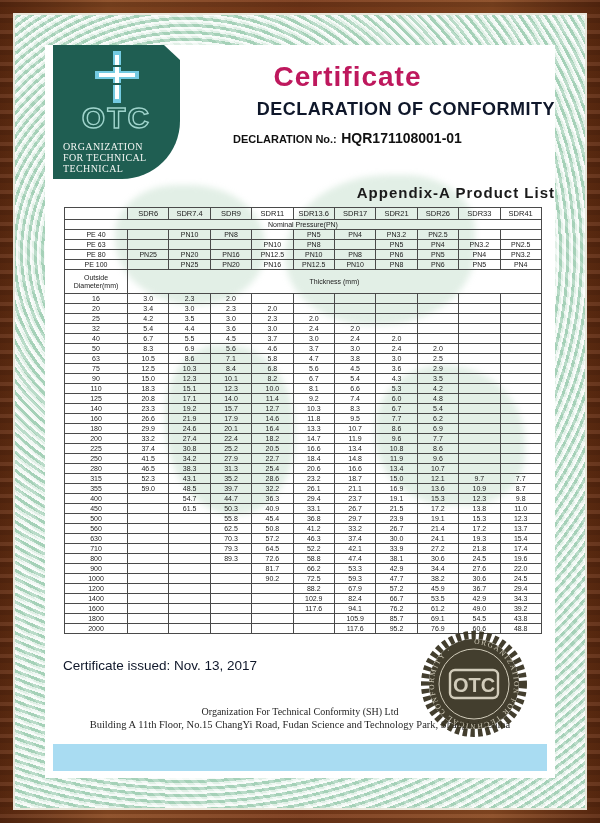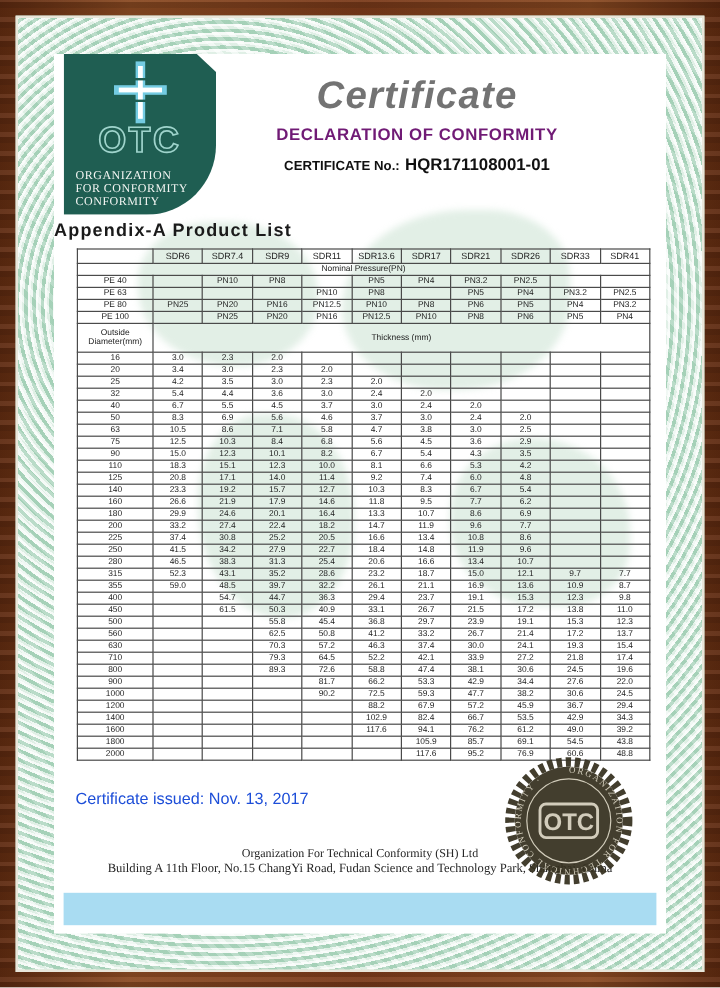--- a/index.html
+++ b/index.html
@@ -41,40 +41,40 @@
     clip-path:polygon(0 0, 111px 0, 127px 15px, 127px 134px, 0 134px);
     color:#fff; z-index:3;
   }
   .logo-cross { display:block; margin:6px auto 0; }
   .otc-letters {
     text-align:center; font-weight:bold; font-size:30px; letter-spacing:2px;
     color:transparent; -webkit-text-stroke:1.4px #9fd4cc; line-height:1.0;
   }
   .org-lines { margin:8px 0 0 10px; font-family:"Liberation Serif", serif; font-size:10px; line-height:1.12; color:#f2f5f2; letter-spacing:0.4px; }
   .head { position:absolute; left:95px; right:0; top:16px; text-align:center; }
-  .cert-title { font-size:32px; font-weight:bold; color:#737373; letter-spacing:1px;font-style:italic; }
-  .cert-sub { margin-top:6px; font-size:14px; font-weight:bold; color:#701a75; letter-spacing:0.5px; }
+  .cert-title { font-size:28px; font-weight:bold; color:#be185d; letter-spacing:1px; }
+  .cert-sub { margin-top:6px; font-size:18px; font-weight:bold; color:#0f172a; letter-spacing:0.5px;text-align:right; }
   .cert-no-line { margin-top:9px; font-weight:bold; color:#111; }
   .cert-no-label { font-size:11px; }
   .cert-no-value { font-size:14px;text-align:center; }
 
-  .appendix { text-align:left; font-size:15px; font-weight:bold; color:#1a1a1a; letter-spacing:1px; margin-top:3px; position:relative; z-index:2; }
+  .appendix { text-align:right; font-size:15px; font-weight:bold; color:#1a1a1a; letter-spacing:1px; margin-top:3px; position:relative; z-index:2; }
 
   
   table.product { position:relative; z-index:1; margin:6px 0 0 19px; border-collapse:collapse; table-layout:fixed; width:477px; font-size:7px; color:#222; }
   table.product td { border:1px solid #4a4a4a; text-align:center; vertical-align:middle; height:10px; padding:0; line-height:1.05; overflow:hidden; white-space:nowrap; }
   table.product col.c0 { width:63px; }
   table.product col.cn { width:41.4px; }
   tr.sdr-row td { height:12px; font-size:7.5px; }
   tr.sdr-row td.corner { border-top:1px solid #4a4a4a; }
   tr.od-row td { height:24px; }
   td.odhead { font-size:7px; line-height:1.2; }
 
   
-  .issued-block { position:absolute; left:18px; top:612px; z-index:3; font-size:13.5px; color:#1d4ed8; line-height:1.4; }
+  .issued-block { position:absolute; left:18px; top:612px; z-index:3; font-size:13.5px; color:#0f172a; line-height:1.4; }
   .sig-row { position:relative; }
   .sig-svg { position:absolute; left:64px; top:-16px; }
 
   
   .stamp { position:absolute; right:26px; top:584px; z-index:4; opacity:0.93; }
 
   
   .barcode-wrap { position:absolute; right:20px; top:651px; z-index:5; width:112px; text-align:center; }
   .barcode {
     height:22px; width:104px; margin:0 auto;
@@ -111,29 +111,29 @@
             <rect x="23" y="0" width="8" height="52" fill="#74cbe2"></rect>
             <rect x="5" y="20" width="44" height="8" fill="#74cbe2"></rect>
             <rect x="25" y="4" width="4" height="44" fill="#ffffff"></rect>
             <rect x="9" y="22" width="36" height="4" fill="#ffffff"></rect>
             <rect x="21" y="14" width="12" height="2" fill="#1f5e52"></rect>
             <rect x="21" y="32" width="12" height="2" fill="#1f5e52"></rect>
           </svg>
           <div class="otc-letters">OTC</div>
           <div class="org-lines">
             <div>ORGANIZATION</div>
-            <div>FOR CONFORMITY</div>
-            <div>CONFORMITY</div>
+            <div>FOR TECHNICAL</div>
+            <div>TECHNICAL</div>
           </div>
         </div>
         <div class="head">
           <div class="cert-title">Certificate</div>
           <div class="cert-sub">DECLARATION OF CONFORMITY</div>
           <div class="cert-no-line">
-            <span class="cert-no-label">CERTIFICATE No.:</span>
+            <span class="cert-no-label">DECLARATION No.:</span>
             <span class="cert-no-value">HQR171108001-01</span>
           </div>
         </div>
       </div>
 
       <div class="appendix">Appendix-A  Product List</div>
 
       <table class="product" id="product-table">
         <colgroup>
           <col class="c0">

